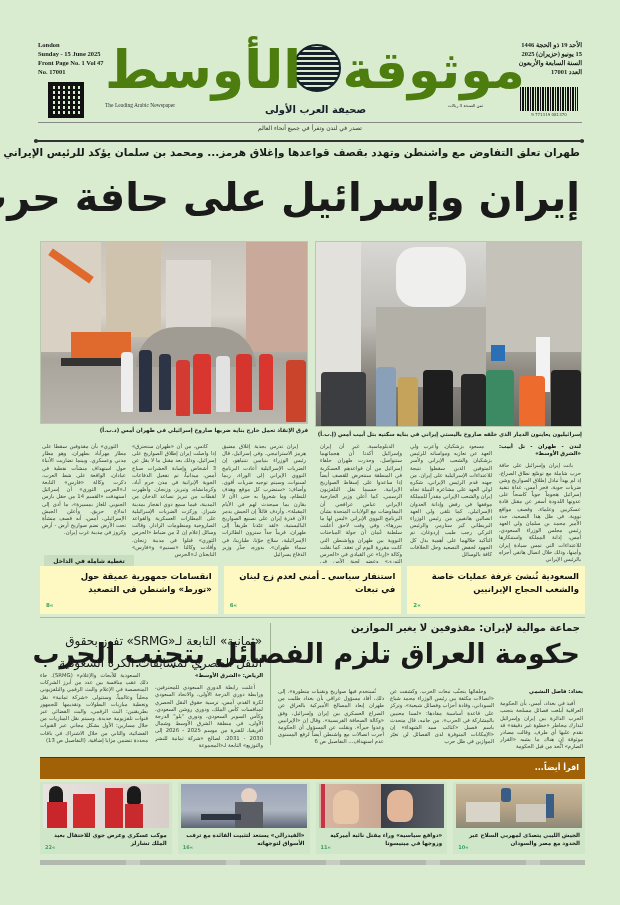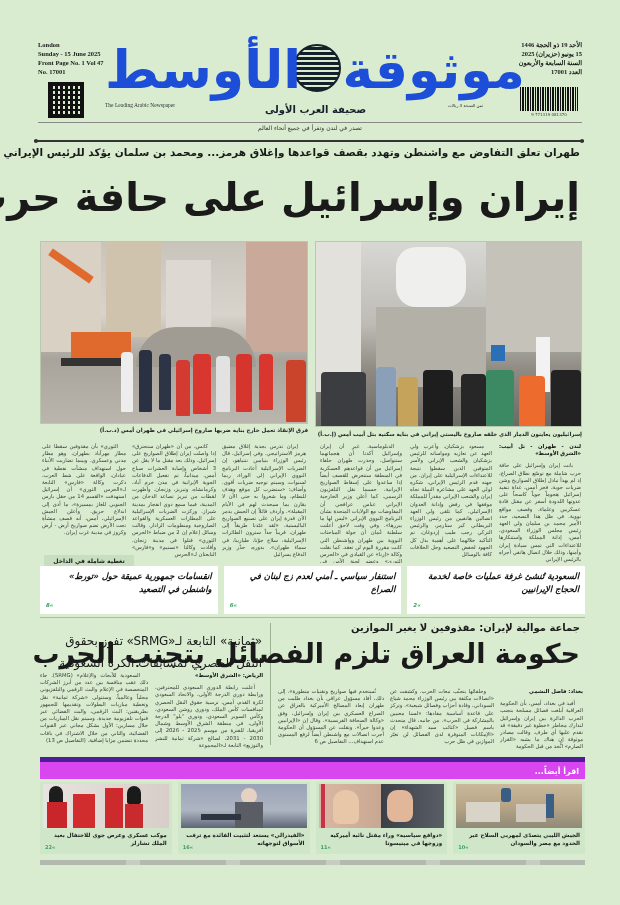--- a/index.html
+++ b/index.html
@@ -8,21 +8,21 @@
 
   .masthead { position: absolute; left: 0; top: 0; width: 620px; height: 130px; }
   .meta-left { position: absolute; left: 38px; top: 40px; font-family: "Liberation Serif", serif; font-size: 6.5px; font-weight: bold; line-height: 9px; direction: ltr; }
   .meta-right { position: absolute; right: 38px; top: 40px; font-family: "Liberation Serif", serif; font-size: 6.5px; font-weight: bold; line-height: 9px; direction: rtl; text-align: right; }
   .qr { position: absolute; left: 48px; top: 82px; width: 36px; height: 36px;
         background:
           repeating-linear-gradient(90deg, #111 0 3px, transparent 3px 5px),
           repeating-linear-gradient(0deg, #111 0 2px, transparent 2px 5px);
         background-color: #d9ecd0; border: 2px solid #111; }
   .logo { position: absolute; left: 105px; top: 40px; width: 420px; height: 60px; direction: rtl; }
-  .logo-word { position: absolute; font-family: "DejaVu Sans", sans-serif; font-weight: bold; color: #1d4ed8; font-size: 52px; line-height: 60px; letter-spacing: -2px; }
+  .logo-word { position: absolute; font-family: "DejaVu Sans", sans-serif; font-weight: bold; color: #4d7c0f; font-size: 52px; line-height: 60px; letter-spacing: -2px; }
   .logo-word.right { right: 0; }
   .logo-word.left { left: 0; }
   .globe { position: absolute; left: 188px; top: 4px; width: 48px; height: 48px; border-radius: 50%;
            background: repeating-linear-gradient(0deg, #15202b 0 3px, #d9ecd0 3px 5px); border: 2px solid #15202b; }
   .tagline-en { position: absolute; left: 105px; top: 102px; font-family: "Liberation Serif", serif; font-size: 5.5px; color: #333; }
   .tagline-ar { position: absolute; left: 265px; top: 104px; font-size: 10px; font-weight: bold; color: #15202b; direction: rtl; }
   .price { position: absolute; left: 448px; top: 103px; font-size: 4px; direction: rtl; }
   .barcode { position: absolute; left: 520px; top: 87px; width: 58px; height: 24px;
              background: repeating-linear-gradient(90deg, #111 0 1px, transparent 1px 2px, #111 2px 4px, transparent 4px 5px); }
   .barcode-num { position: absolute; left: 520px; top: 112px; font-size: 4px; color: #444; width: 58px; text-align: center; }
@@ -44,32 +44,32 @@
   .cap-left { left: 40px; top: 427px; width: 268px; }
   .cap-right { left: 315px; top: 431px; width: 267px; }
 
   .col { position: absolute; font-size: 5.3px; line-height: 7.2px; direction: rtl; text-align: justify; color: #3a3a3a; overflow: hidden; }
   .col .byline { font-weight: bold; color: #111; margin-bottom: 5px; }
   .col p { text-indent: 8px; }
 
   .sidebar-label { position: absolute; left: 44px; top: 555px; width: 90px; height: 12px; background: #c7dfbf; font-size: 6px; font-weight: bold; text-align: center; line-height: 12px; direction: rtl; }
 
   .teasers { position: absolute; left: 40px; top: 566px; width: 545px; height: 48px; display: flex; gap: 6px; direction: rtl; }
-  .teaser { flex: 1; background: #ffffff; position: relative; padding: 4px 6px; direction: rtl; font-style: italic; }
+  .teaser { flex: 1; background: #fef9c3; position: relative; padding: 4px 6px; direction: rtl; }
   .teaser-title { font-size: 8.5px; font-weight: bold; line-height: 13px; text-align: right; color: #111; }
   .teaser-page { position: absolute; left: 6px; bottom: 6px; font-size: 5.5px; color: #3aa25f; font-weight: bold; direction: ltr; }
 
   .divider-mid { position: absolute; left: 40px; top: 617px; width: 545px; height: 1px; background: #a8bfa0; }
   .vrule { position: absolute; left: 270px; top: 623px; width: 1px; height: 122px; background: #9bb293; }
 
   .iraq-kicker { position: absolute; right: 40px; top: 622px; font-size: 10px; font-weight: bold; direction: rtl; }
   .iraq-head { position: absolute; right: 40px; top: 638px; width: 300px; text-align: right; font-size: 27px; font-weight: bold; direction: rtl; white-space: nowrap; letter-spacing: -0.5px; }
   .srmg-head { position: absolute; left: 40px; top: 630px; width: 222px; text-align: right; font-size: 12px; font-weight: normal; direction: rtl; line-height: 22px; letter-spacing: -0.3px; }
 
-  .read-bar { position: absolute; left: 40px; top: 757px; width: 545px; height: 22px; background: #d946ef; border-top: 5px solid #4c1d95; direction: rtl; }
+  .read-bar { position: absolute; left: 40px; top: 757px; width: 545px; height: 22px; background: #a16207; border-top: 1px solid #4c1d95; direction: rtl; }
   .read-label { position: absolute; right: 6px; top: 5px; font-size: 8px; font-weight: bold; color: #fff; }
 
   .cards { position: absolute; left: 40px; top: 782px; width: 545px; height: 72px; display: flex; gap: 6px; direction: rtl; }
   .card { flex: 1; background: #cfe6c8; position: relative; padding: 2px 3px; }
   .card-img { height: 44px; width: 100%; position: relative; overflow: hidden; }
   .card-title { font-size: 5.6px; font-weight: bold; line-height: 8px; text-align: right; margin-top: 3px; padding-right: 2px; }
   .card-page { position: absolute; left: 5px; bottom: 4px; font-size: 5px; color: #3aa25f; font-weight: bold; direction: ltr; }
 
   .footer-strip { position: absolute; left: 40px; top: 860px; width: 545px; height: 5px;
                   background: repeating-linear-gradient(90deg, #b4b9b0 0 86px, #c8cdc3 86px 100px); }
@@ -166,25 +166,25 @@
 <div class="col" style="left:132px;top:443px;width:84px;height:120px;">
   <p>كاتس، من أن «طهران ستحترق» إذا واصلت إيران إطلاق الصواريخ على إسرائيل، وذلك بعد مقتل ما لا يقل عن 3 أشخاص وإصابة العشرات صباح أمس. ميدانياً، تم تفعيل الدفاعات الجوية الإيرانية في مدن خرم آباد، وكرمانشاه، وتبريز، وزنجان. وأظهرت لقطات من تبريز تصاعد الدخان من المدينة، فيما سمع دوي انفجار بمدينة شيراز. وركزت الضربات الإسرائيلية على المطارات العسكرية والقواعد الصاروخية ومنظومات الرادار. وقالت وسائل إعلام إن 2 من ضباط «الحرس الثوري» قتلوا في مدينة زنجان. وأفادت وكالتا «تسنيم» و«فارس» التابعتان لـ«الحرس</p>
 </div>
 <div class="col" style="left:42px;top:443px;width:84px;height:108px;">
   <p>الثوري» بأن مقذوفين سقطا على مطار مهرآباد بطهران، وهو مطار مدني وعسكري. وبينما تضاربت الأنباء حول استهداف منشآت نفطية في عبادان، الواقعة على شط العرب، ذكرت وكالة «فارس» التابعة لـ«الحرس الثوري» أن إسرائيل استهدفت «القسم 14 من حقل بارس الجنوبي للغاز بمسيرة»، ما أدى إلى اندلاع حريق. وأعلن الجيش الإسرائيلي، أمس، أنه قصف منشأة تحت الأرض تضم صواريخ أرض - أرض وكروز في مدينة غرب إيران.</p>
 </div>
 <div class="sidebar-label">تغطية شاملة في الداخل</div>
 
 <div class="teasers">
   <div class="teaser">
-    <div class="teaser-title">السعودية تُنشئ غرفة عمليات خاصة لخدمة الحجاج الإيرانيين</div>
+    <div class="teaser-title">السعودية تُنشئ غرفة عمليات خاصة والشعب الحجاج الإيرانيين</div>
     <div class="teaser-page">2«</div>
   </div>
   <div class="teaser">
-    <div class="teaser-title">استنفار سياسي ـ أمني لعدم زج لبنان في الصراع</div>
+    <div class="teaser-title">استنفار سياسي ـ أمني لعدم زج لبنان في تبعات</div>
     <div class="teaser-page">6«</div>
   </div>
   <div class="teaser">
     <div class="teaser-title">انقسامات جمهورية عميقة حول «تورط» واشنطن في التصعيد</div>
     <div class="teaser-page">8«</div>
   </div>
 </div>
 
 <div class="divider-mid"></div>
 <div class="vrule"></div>

